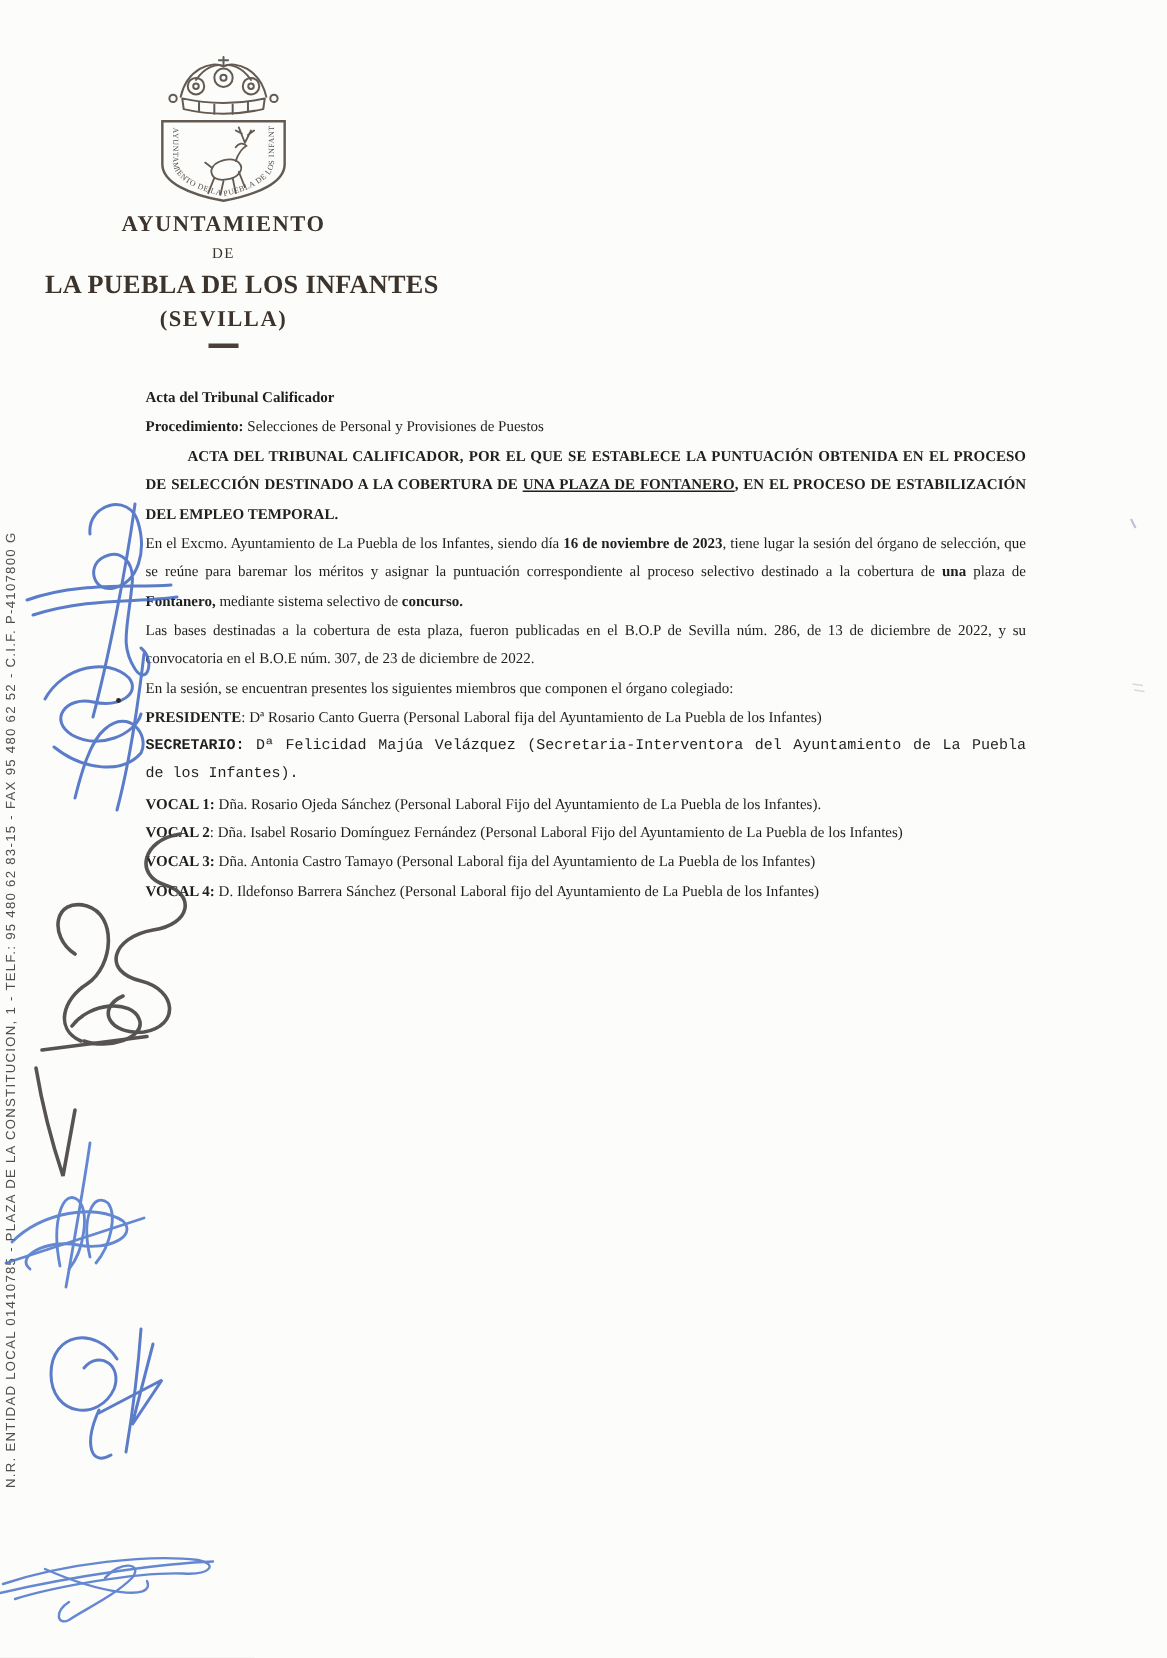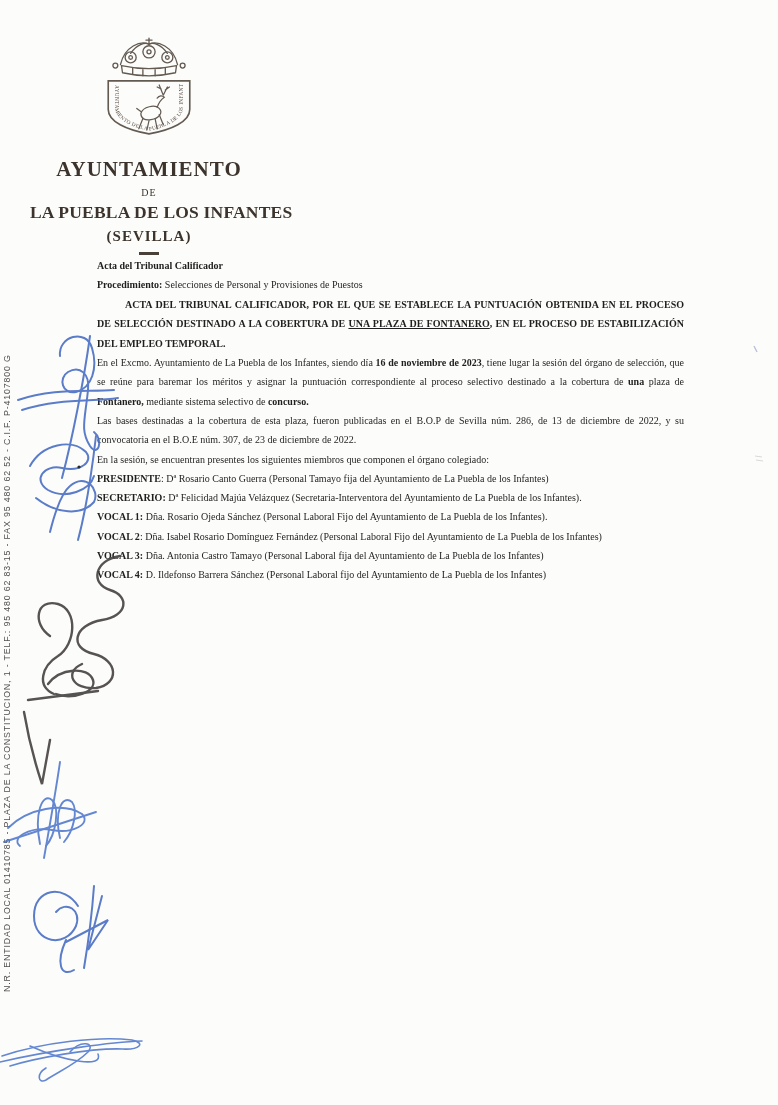--- a/index.html
+++ b/index.html
@@ -5,21 +5,21 @@
   html,body{margin:0;padding:0;}
   body{background:#e9e9e7;}
   .page{
     position:relative;width:778px;height:1105px;margin:0 auto;
     background:#fcfcfa;overflow:hidden;
     font-family:"Liberation Serif","DejaVu Serif",serif;color:#1f1f1f;
   }
   
   .crest{position:absolute;left:96px;top:36px;width:106px;height:102px;}
   .org-block{position:absolute;left:30px;top:142px;width:238px;text-align:center;color:#3c342c;}
-  .org-l1{font-size:21px;font-weight:bold;letter-spacing:1px;margin-top:15px;}
+  .org-l1{font-size:15px;font-weight:bold;letter-spacing:1px;}
   .org-l2{font-size:10px;font-weight:normal;margin-top:5px;letter-spacing:1px;}
   .org-l3{font-size:17.5px;font-weight:bold;margin-top:4px;letter-spacing:.2px;white-space:nowrap;}
   .org-l4{font-size:15px;font-weight:bold;margin-top:5px;letter-spacing:1px;}
   .org-divider{width:20px;height:2.5px;background:#49403a;margin:7px auto 0;}
   
   .margin-note{
     position:absolute;left:2px;top:298px;height:694px;width:13px;
     writing-mode:vertical-rl;transform:rotate(180deg);
     font-family:"Liberation Sans","DejaVu Sans",sans-serif;
     font-size:8.8px;letter-spacing:.85px;color:#514f4d;white-space:nowrap;
@@ -27,21 +27,21 @@
   
   .doc{position:absolute;left:97px;top:256px;width:587px;font-size:10px;line-height:19.3px;text-align:justify;}
   .doc p{margin:0;}
   .b-heading{text-align:left;font-weight:bold;margin-bottom:0;}
   .b-procedure{text-align:left;margin-bottom:34px;}
   .b-title{font-weight:bold;line-height:19.5px;margin-bottom:15px;}
   .b-intro{margin-bottom:9px;}
   .b-bases{margin-bottom:14px;}
   .b-members{margin-bottom:15px;}
   .b-pres{margin-bottom:17px;}
-  .b-secr{margin-bottom:15px;}
+  .b-secr{margin-bottom:15px;font-family:Liberation Mono, monospace;}
   .b-v1{margin-bottom:16px;}
   .b-v2{margin-bottom:16px;}
   .b-v3{margin-bottom:15px;}
   .b-v4{margin-bottom:0;}
   
   .sig-overlay{position:absolute;left:0;top:0;width:778px;height:1105px;pointer-events:none;}
 </style>
 </head>
 <body>
 
@@ -95,21 +95,21 @@
 
   <div class="margin-note">N.R. ENTIDAD LOCAL 01410785 - PLAZA DE LA CONSTITUCION, 1 - TELF.: 95 480 62 83-15 - FAX 95 480 62 52 - C.I.F. P-4107800 G</div>
 
   <div class="doc">
     <p class="b-heading"><span style="font-weight: bold;">Acta del Tribunal Calificador</span></p>
     <p class="b-procedure"><span style="font-weight: bold;">Procedimiento: </span><span>Selecciones de Personal y Provisiones de Puestos</span></p>
     <p class="b-title"><span style="font-weight: bold; margin-left: 28px;">ACTA DEL TRIBUNAL CALIFICADOR, POR EL QUE SE ESTABLECE LA PUNTUACIÓN OBTENIDA EN EL PROCESO DE SELECCIÓN DESTINADO A LA COBERTURA DE </span><span style="font-weight: bold; text-decoration: underline;">UNA PLAZA DE FONTANERO</span><span style="font-weight: bold;">, EN EL PROCESO DE ESTABILIZACIÓN DEL EMPLEO TEMPORAL.</span></p>
     <p class="b-intro"><span>En el Excmo. Ayuntamiento de La Puebla de los Infantes, siendo día </span><span style="font-weight: bold;">16 de noviembre de 2023</span><span>, tiene lugar la sesión del órgano de selección, que se reúne para baremar los méritos y asignar la puntuación correspondiente al proceso selectivo destinado a la cobertura de </span><span style="font-weight: bold;">una</span><span> plaza de </span><span style="font-weight: bold;">Fontanero,</span><span> mediante sistema selectivo de </span><span style="font-weight: bold;">concurso.</span></p>
     <p class="b-bases"><span>Las bases destinadas a la cobertura de esta plaza, fueron publicadas en el B.O.P de Sevilla núm. 286, de 13 de diciembre de 2022, y su convocatoria en el B.O.E núm. 307, de 23 de diciembre de 2022.</span></p>
     <p class="b-members"><span>En la sesión, se encuentran presentes los siguientes miembros que componen el órgano colegiado:</span></p>
-    <p class="b-pres"><span style="font-weight: bold;">PRESIDENTE</span><span>: Dª  Rosario Canto Guerra  (Personal Tamayo fija del Ayuntamiento de La Puebla de los Infantes)</span></p>
+    <p class="b-pres"><span style="font-weight: bold;">PRESIDENTE</span><span>: Dª  Rosario Canto Guerra  (Personal Laboral fija del Ayuntamiento de La Puebla de los Infantes)</span></p>
     <p class="b-secr"><span style="font-weight: bold;">SECRETARIO:</span><span> Dª Felicidad Majúa Velázquez (Secretaria-Interventora del Ayuntamiento de La Puebla de los Infantes).</span></p>
     <p class="b-v1"><span style="font-weight: bold;">VOCAL 1:</span><span> Dña. Rosario Ojeda Sánchez (Personal Laboral Fijo del Ayuntamiento de La Puebla de los Infantes).</span></p>
     <p class="b-v2"><span style="font-weight: bold;">VOCAL 2</span><span>: Dña. Isabel Rosario Domínguez Fernández (Personal Laboral Fijo del Ayuntamiento de La Puebla de los Infantes)</span></p>
     <p class="b-v3"><span style="font-weight: bold;">VOCAL 3:</span><span> Dña. Antonia Castro Tamayo  (Personal Laboral fija del Ayuntamiento de La Puebla de los Infantes)</span></p>
     <p class="b-v4"><span style="font-weight: bold;">VOCAL 4:</span><span> D. Ildefonso Barrera Sánchez (Personal Laboral fijo del Ayuntamiento de La Puebla de los Infantes)</span></p>
   </div>
 
   <svg class="sig-overlay" viewBox="0 0 778 1105">
 
     <g fill="none" stroke="#3f66c0" stroke-width="2" stroke-linecap="round" opacity="0.85">

